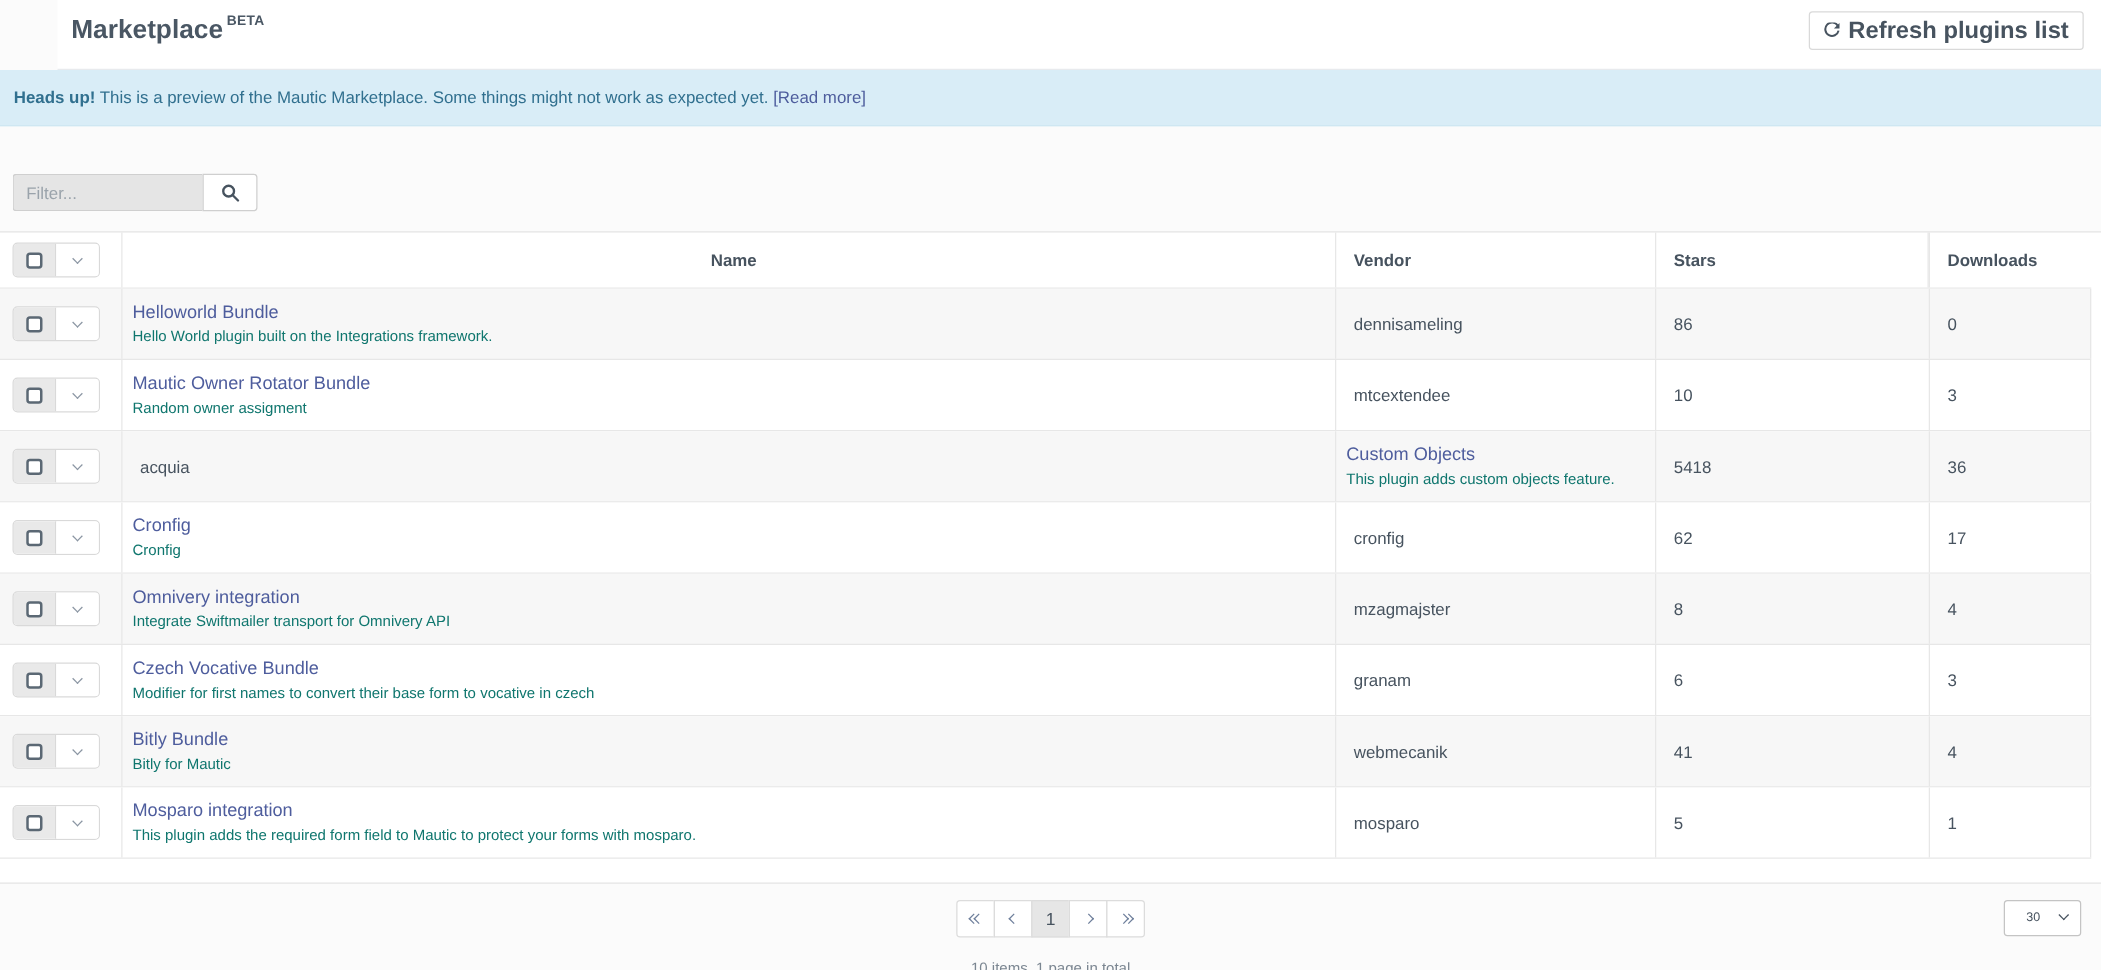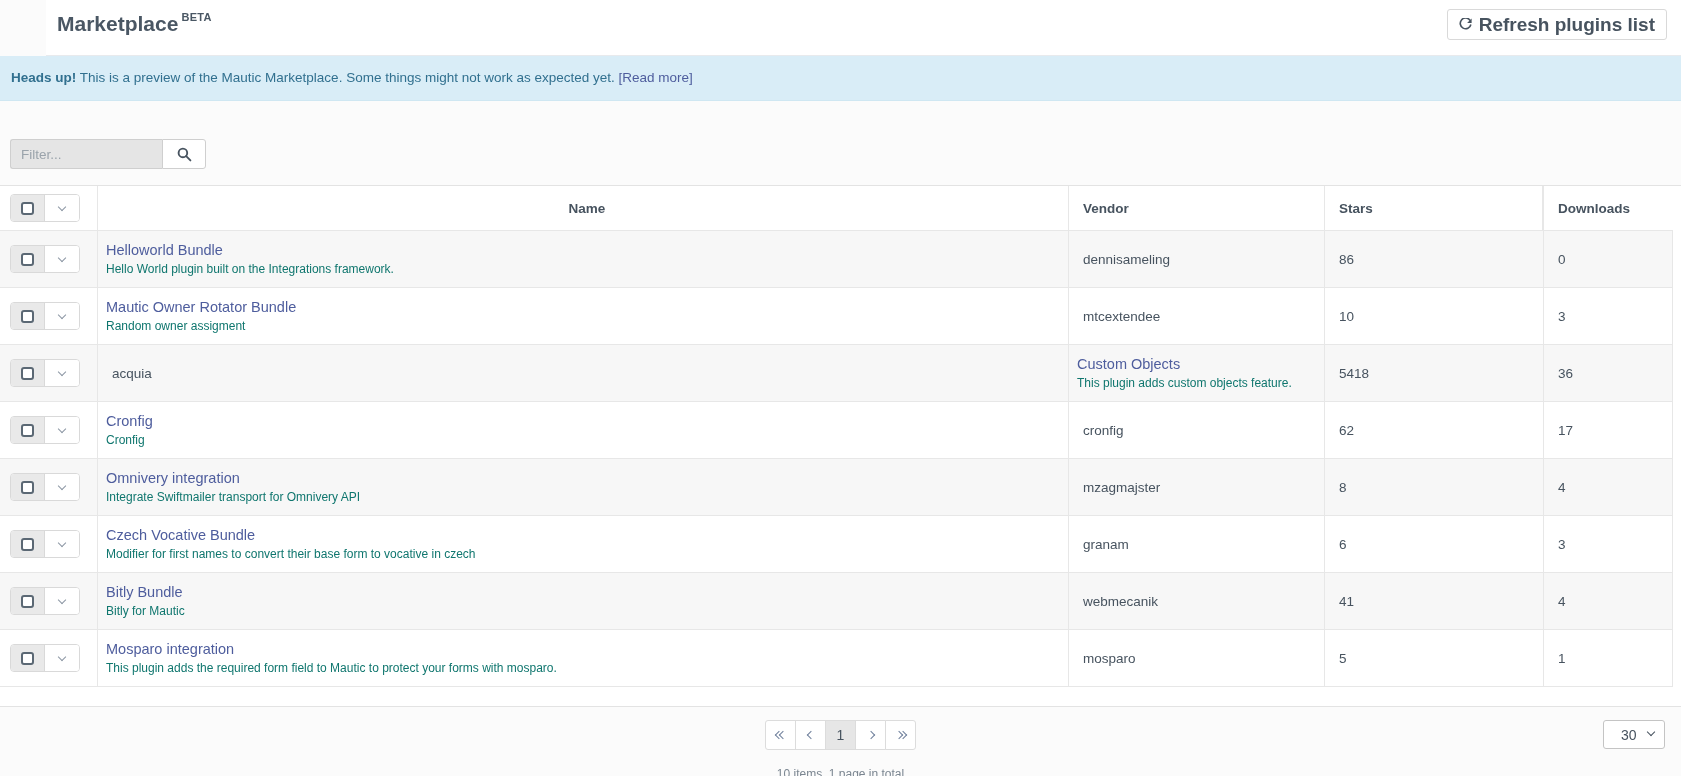--- a/index.html
+++ b/index.html
@@ -84,21 +84,21 @@
   .page-btn:first-child { border-radius:3px 0 0 3px; margin-left:0; }
   .page-btn:last-child { border-radius:0 3px 3px 0; }
   .page-btn.active { background:#e6e6e6; font-weight:400; }
   .dbl { display:flex; }
   .dbl .chev + .chev { margin-left:-2px; }
   .pager-summary { margin-top:17px; font-size:12px; color:#7b8691; }
 
   .pagesize-wrap { position:absolute; right:16px; top:13px; width:62px; height:29px; }
   .pagesize {
     width:62px; height:29px; border:1px solid #c4c4c4; border-radius:3px; background:#fff;
-    font-family:inherit; font-size:14px; color:#47535f; padding-left:17px;
+    font-family:inherit; font-size:10px; color:#47535f; padding-left:17px;
     -webkit-appearance:none; appearance:none; cursor:pointer; outline:none;
   }
   .pagesize-wrap .chev { position:absolute; right:11px; top:12px; pointer-events:none; border-color:#47535f; }
 
   .icon-svg { display:block; }
 </style>
 </head>
 <body>
 
 <div class="topbar">

